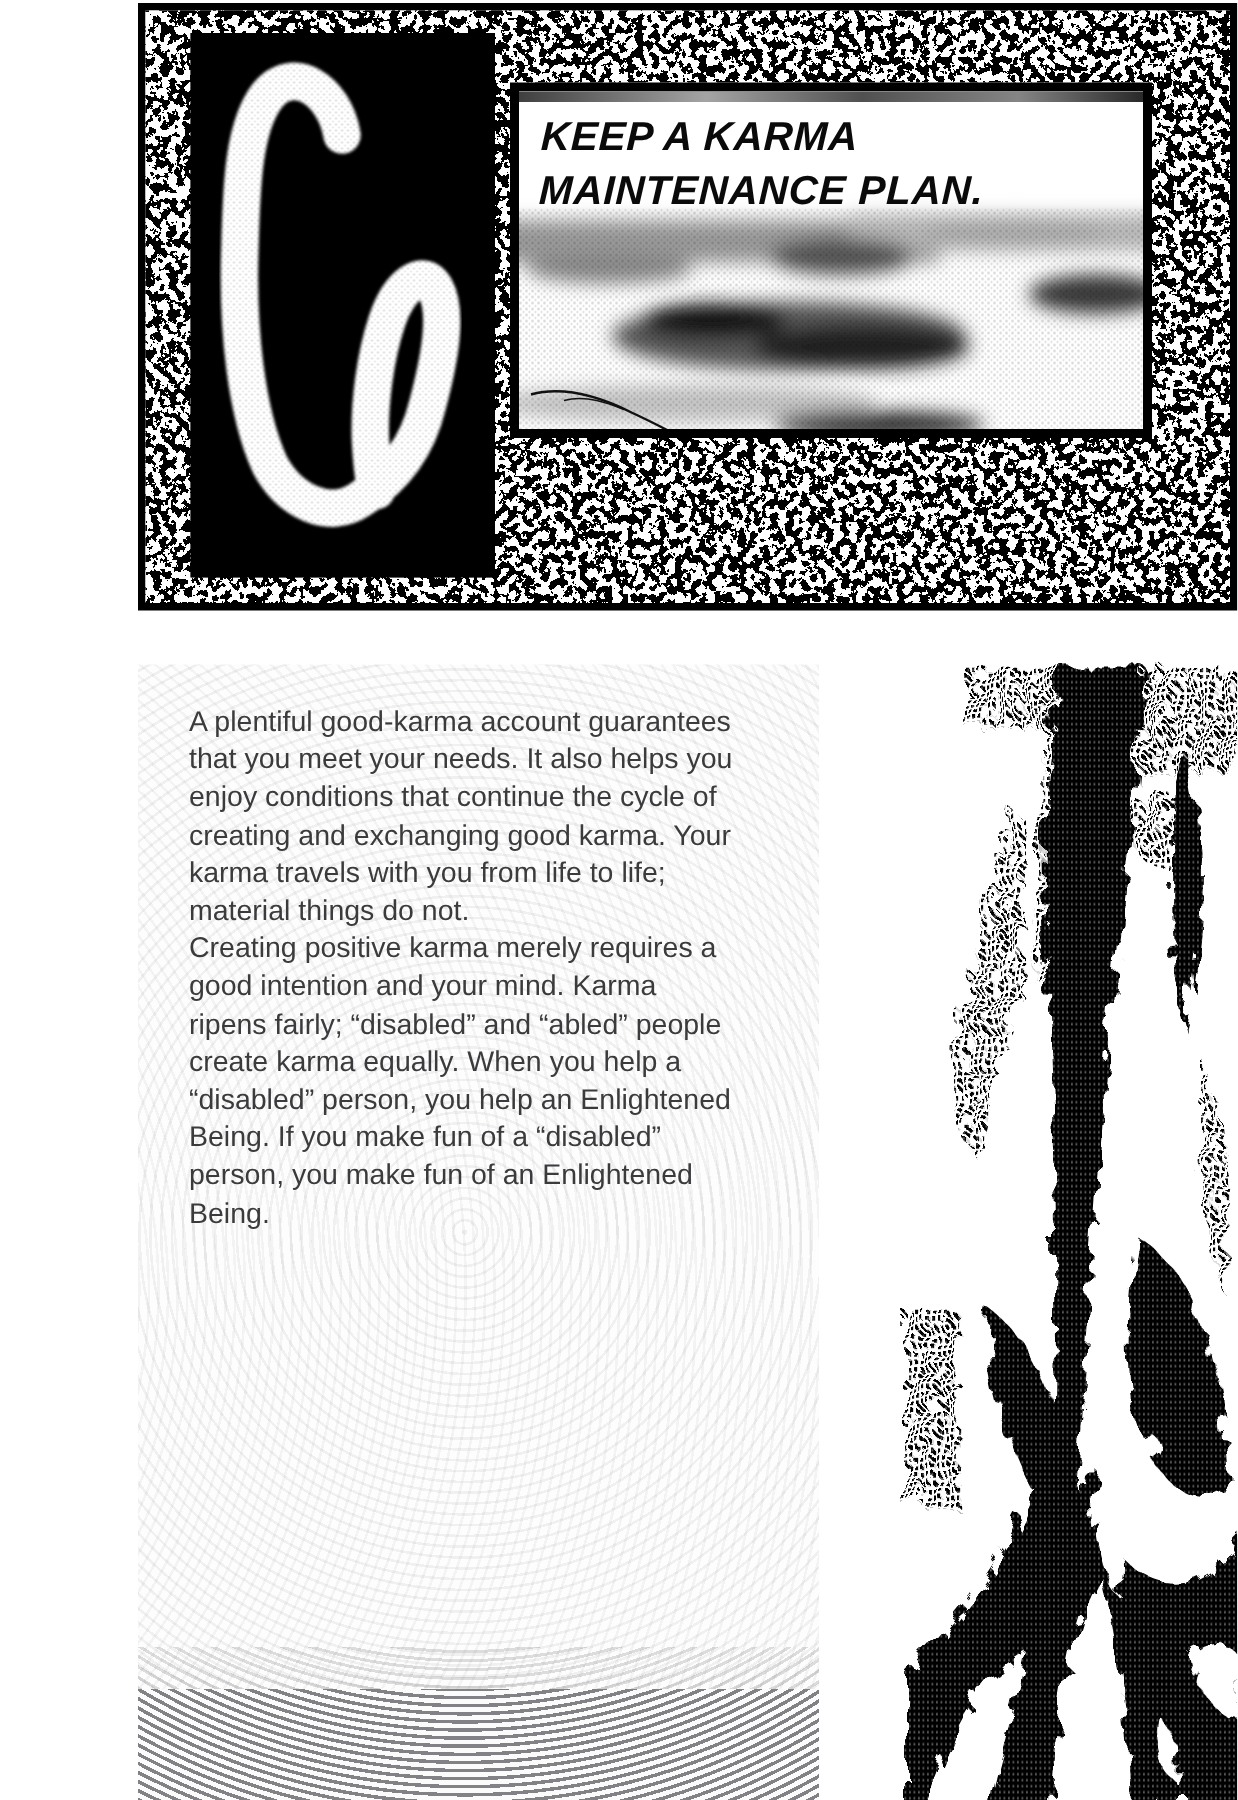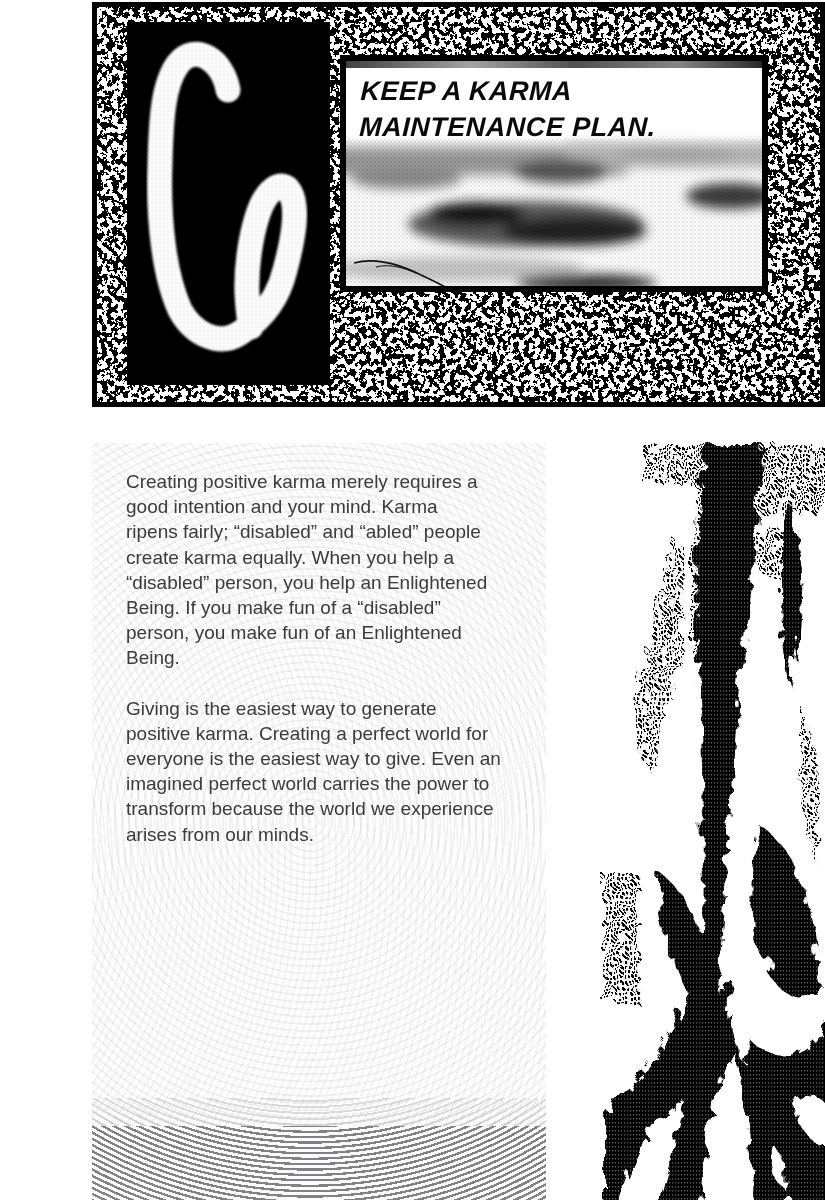--- a/index.html
+++ b/index.html
@@ -140,34 +140,34 @@
         <path d="M8,202 C30,196 55,204 75,214 C90,221 100,226 108,231" stroke="#111" stroke-width="1.6" fill="none"></path>
         <path d="M30,206 C45,202 60,208 70,212" stroke="#111" stroke-width="1" fill="none"></path>
       </svg>
       <div class="caption">KEEP A KARMA
 MAINTENANCE PLAN.</div>
     </div>
   </section>
 
   <section class="text-panel">
     <div class="text-col">
+      <p class="para">A plentiful good-karma account guarantees
+that you meet your needs. It also helps you
+enjoy conditions that continue the cycle of
+creating and exchanging good karma. Your
+karma travels with you from life to life;
+material things do not.</p>
       <p class="para">Creating positive karma merely requires a
 good intention and your mind. Karma
 ripens fairly; “disabled” and “abled” people
 create karma equally. When you help a
 “disabled” person, you help an Enlightened
 Being. If you make fun of a “disabled”
 person, you make fun of an Enlightened
 Being.</p>
-      <p class="para spaced">Giving is the easiest way to generate
-positive karma. Creating a perfect world for
-everyone is the easiest way to give. Even an
-imagined perfect world carries the power to
-transform because the world we experience
-arises from our minds.</p>
     </div>
     <div class="moire-light"></div>
     <div class="moire-dark"></div>
   </section>
 
   <aside class="right-art">
     <svg viewBox="0 0 225 759" preserveAspectRatio="none" aria-hidden="true">
       <defs>
         <pattern id="dith" width="4" height="5" patternUnits="userSpaceOnUse">
           <rect x="0" y="0" width="2.1" height="3.1" fill="#000"></rect>

